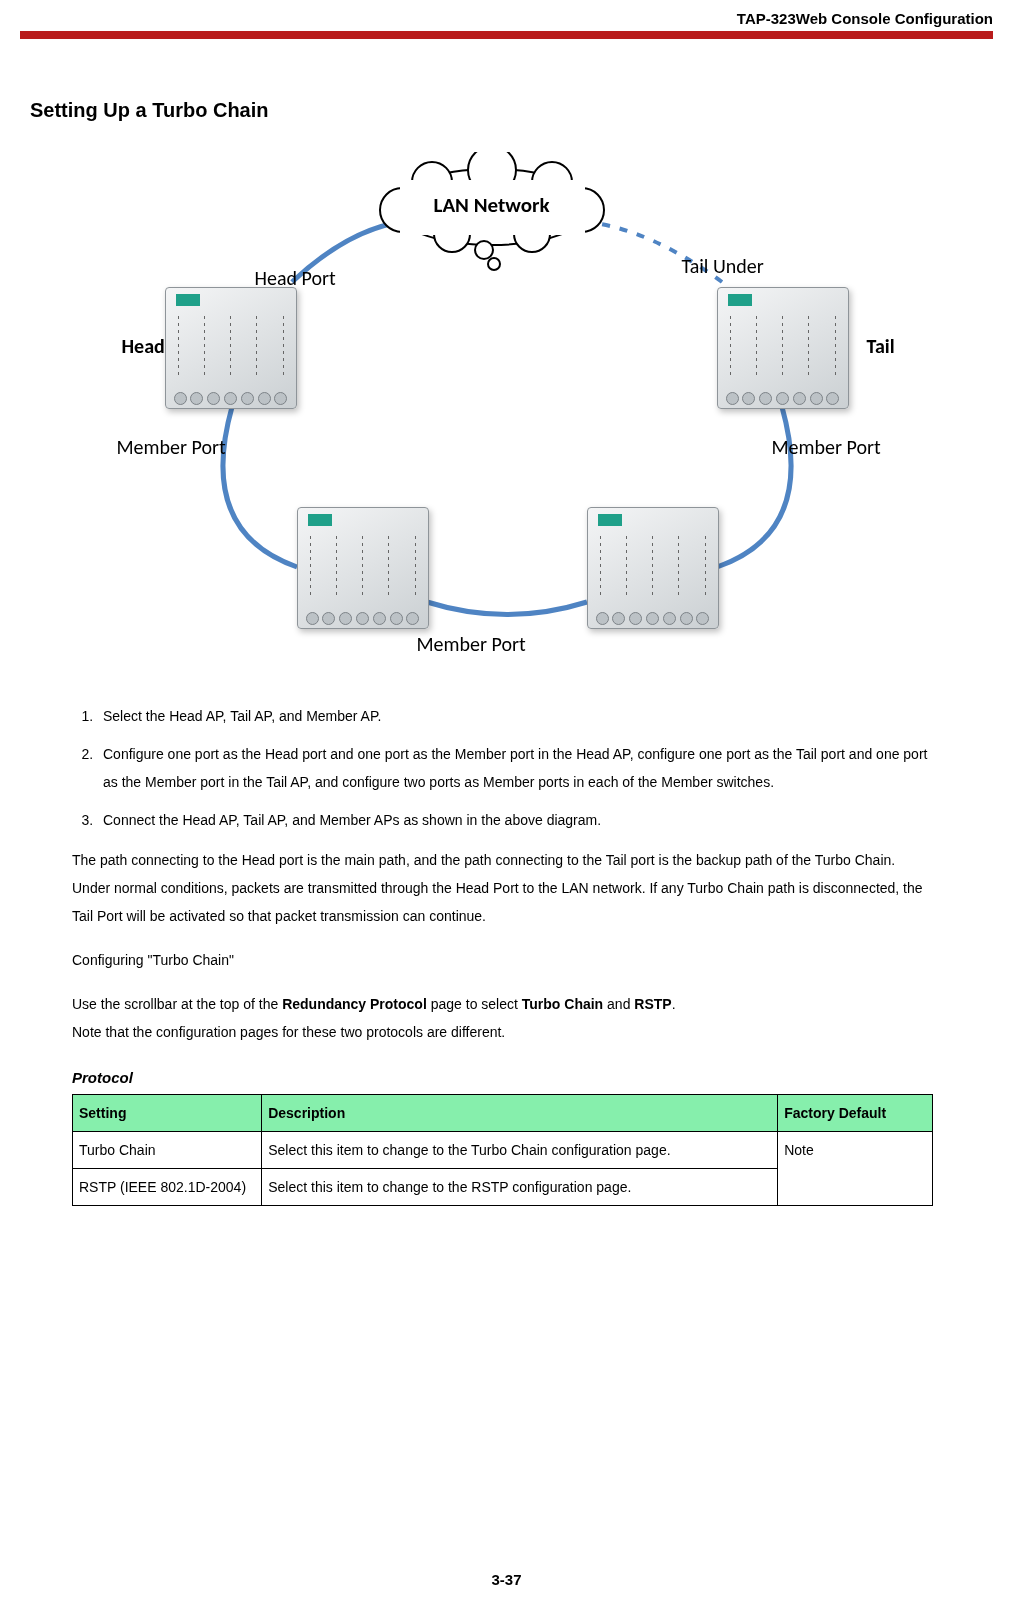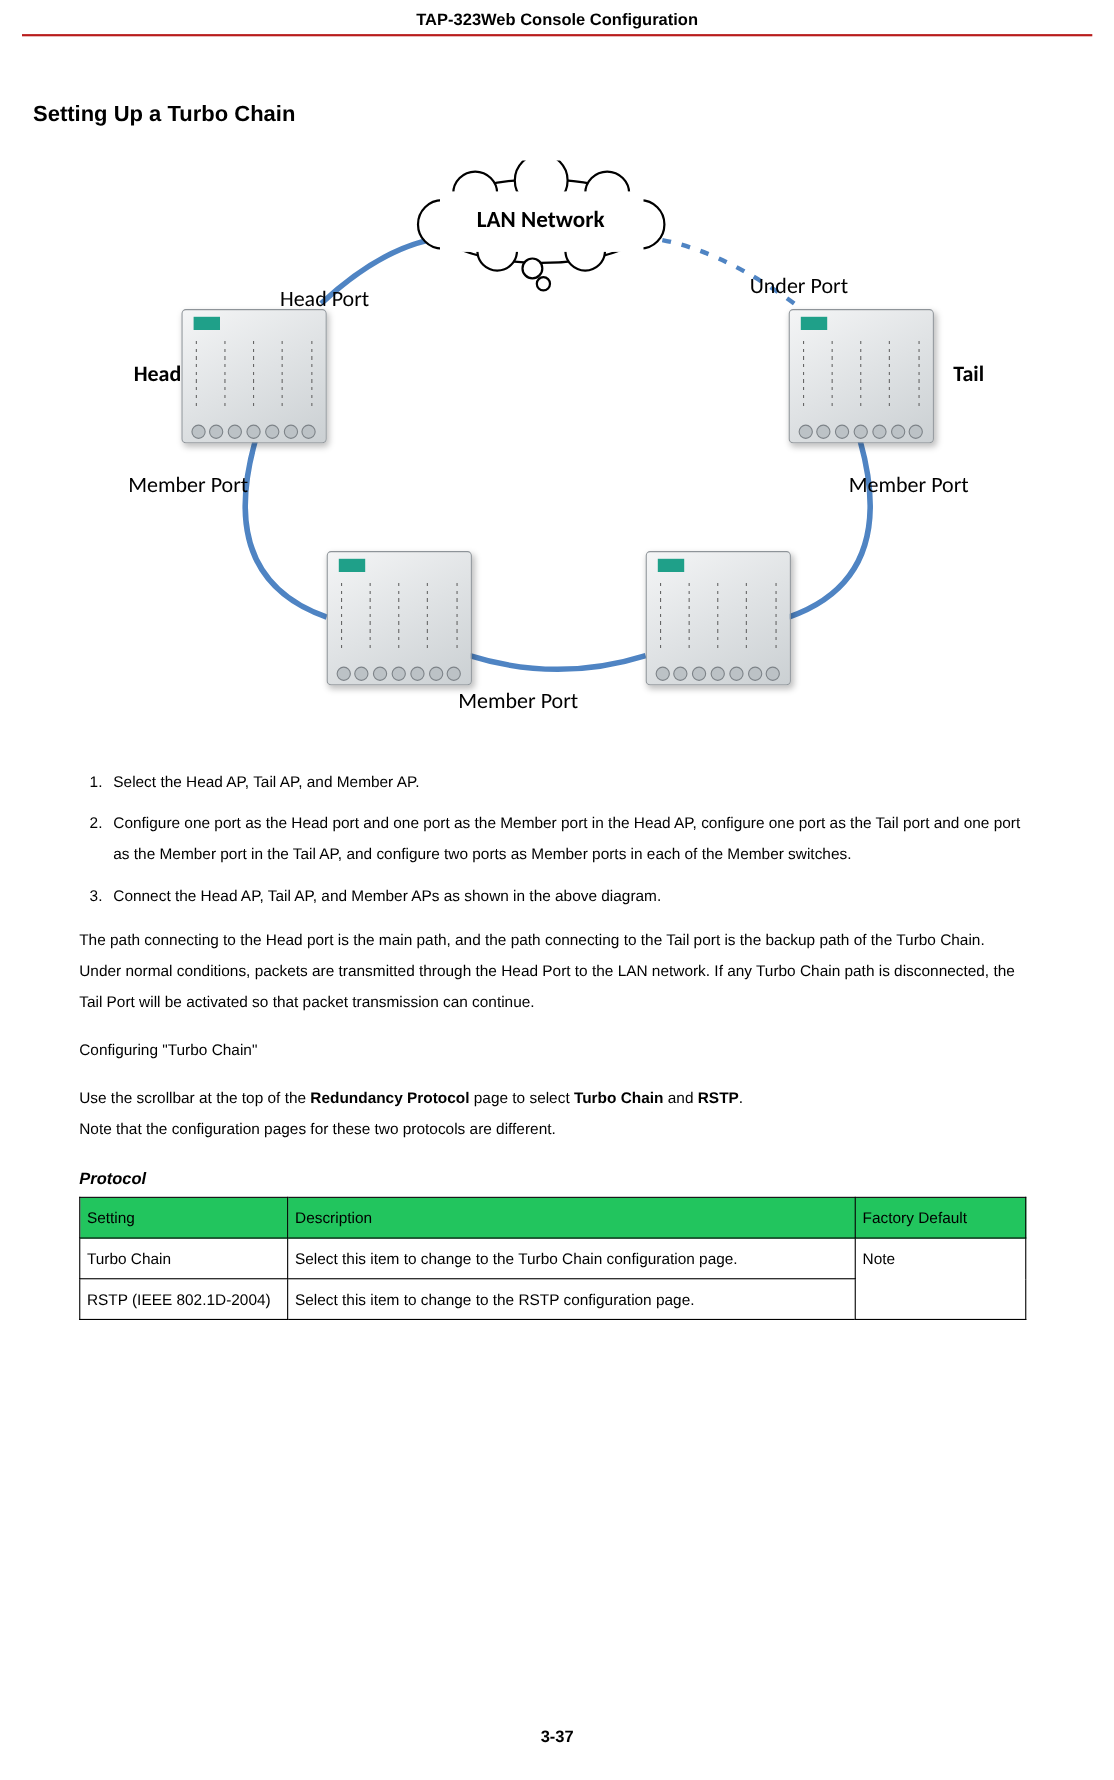--- a/index.html
+++ b/index.html
@@ -13,22 +13,22 @@
   }
   .page {
     width: 1013px;
     min-height: 1618px;
     position: relative;
     box-sizing: border-box;
     padding: 10px 20px 0 20px;
   }
   .header-row {
     display: flex;
-    justify-content: center;
-    border-bottom: 2px solid #b91c1c;
+    justify-content: flex-end;
+    border-bottom: 8px solid #b91c1c;
     padding-bottom: 4px;
     font-weight: bold;
     font-size: 15px;
   }
   .section-title {
     font-size: 20px;
     font-weight: bold;
     margin: 60px 0 30px 10px;
   }
   .diagram-area {
@@ -77,22 +77,22 @@
     font-size: 14px;
   }
   table.proto th, table.proto td {
     border: 1px solid #000;
     padding: 4px 6px;
     vertical-align: top;
     text-align: left;
     line-height: 28px;
   }
   table.proto th {
-    background: #22c55e;
-    font-weight: normal;
+    background: #86efac;
+    font-weight: bold;
   }
   .col-setting { width: 22%; }
   .col-desc    { width: 60%; }
   .col-default { width: 18%; }
   .footer {
     position: absolute;
     bottom: 30px;
     width: 100%;
     left: 0;
     text-align: center;
@@ -173,21 +173,21 @@
         <circle cx="385" cy="82" r="18" fill="#fff" stroke="#000" stroke-width="2"></circle>
         <circle cx="465" cy="82" r="18" fill="#fff" stroke="#000" stroke-width="2"></circle>
         <circle cx="417" cy="98" r="9" fill="#fff" stroke="#000" stroke-width="2"></circle>
         <circle cx="427" cy="112" r="6" fill="#fff" stroke="#000" stroke-width="2"></circle>
         <rect x="333" y="28" width="185" height="55" fill="#fff" stroke="none"></rect>
       </g>
     </svg>
 
     <div class="label bold" style="left:367px; top:40px; font-size:21px;">LAN Network</div>
     <div class="label" style="left:188px; top:102px;margin-top:12px;">Head Port</div>
-    <div class="label" style="left:615px; top:102px;">Under Port</div>
+    <div class="label" style="left:615px; top:102px;">Tail Under</div>
     <div class="label bold" style="left:35px; top:182px;margin-left:20px;">Head</div>
     <div class="label bold" style="left:800px; top:182px;">Tail</div>
     <div class="label" style="left:50px; top:283px;">Member Port</div>
     <div class="label" style="left:705px; top:283px;">Member Port</div>
     <div class="label" style="left:350px; top:480px;">Member Port</div>
 
     <div class="device" style="left:98px; top:135px;">
       <div class="box">
           <div class="tag"></div>
         <div class="lines">

